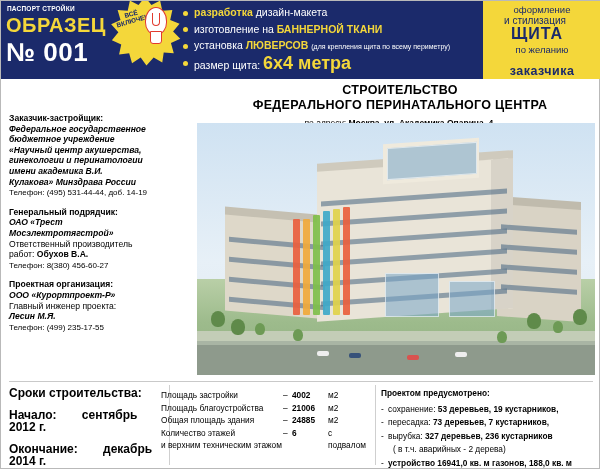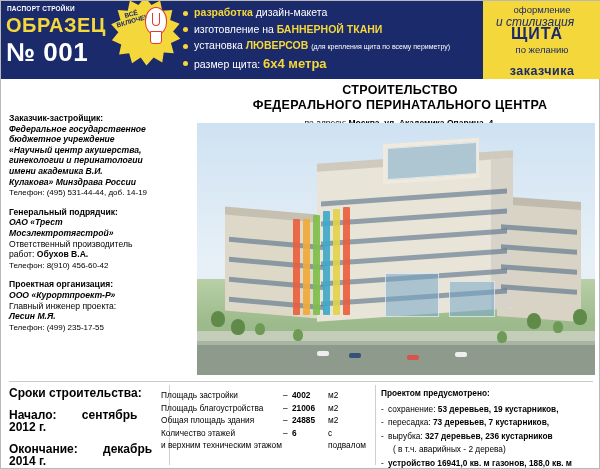--- a/index.html
+++ b/index.html
@@ -80,31 +80,31 @@
   }
   .hb{
     position:relative;padding-left:11px;margin-bottom:3.5px;
     font-size:10.5px;line-height:13px;
   }
   .hb:before{
     content:"";position:absolute;left:0;top:4.5px;width:5px;height:5px;
     border-radius:50%;background:#f4d73a;
   }
   .hb .acc{color:#f4d73a;font-weight:bold;}
-  .hb .bigacc{color:#f4d73a;font-weight:bold;font-size:13px;text-align:right;}
+  .hb .bigacc{color:#f4d73a;font-weight:bold;font-size:18px;text-align:right;}
   .hb .sm{font-size:7px;color:#ffffff;}
   .hb .wt{color:#ffffff;}
 
   .hdr-right{
     position:absolute;right:0;top:0;width:118px;height:78px;
     background:#f4d73a;color:#1b2a6b;
     text-align:center;
   }
   .hr1{position:absolute;left:0;top:3px;width:118px;font-size:9.5px;}
-  .hr2{position:absolute;left:0;top:14px;width:104px;font-size:12px;font-style:italic;}
+  .hr2{position:absolute;left:0;top:14px;width:104px;font-size:10px;}
   .hr3{position:absolute;left:0;top:24px;width:108px;font-size:16px;font-weight:bold;letter-spacing:1px;}
   .hr4{position:absolute;left:0;top:43px;width:118px;font-size:9.5px;}
   .hr6{position:absolute;left:0;top:63px;width:118px;font-size:12.5px;font-weight:bold;letter-spacing:.5px;}
 
   
   .title-block{
     position:absolute;left:200px;top:82px;width:398px;text-align:center;
   }
   .t1{font-size:12.5px;font-weight:bold;letter-spacing:.3px;}
   .t2{font-size:12.5px;font-weight:bold;letter-spacing:.3px;margin-top:1px;}
@@ -302,21 +302,21 @@
 
     <div class="lc-block">
       <div class="lc-head">Генеральный подрядчик:</div>
       <div class="lc-strong">ОАО «Трест</div>
       <div class="lc-strong">Мосэлектротягстрой»</div>
       <div>Ответственный производитель</div>
       <div>
         <span>работ:</span>
         <b>Обухов В.А.</b>
       </div>
-      <div class="lc-phone">Телефон: 8(910) 456-60-42</div>
+      <div class="lc-phone">Телефон: 8(380) 456-60-27</div>
     </div>
 
     <div class="lc-block">
       <div class="lc-head">Проектная организация:</div>
       <div class="lc-strong">ООО «Курортпроект-Р»</div>
       <div>Главный инженер проекта:</div>
       <div class="lc-strong">Лесин М.Я.</div>
       <div class="lc-phone">Телефон: (499) 235-17-55</div>
     </div>
   </div>

